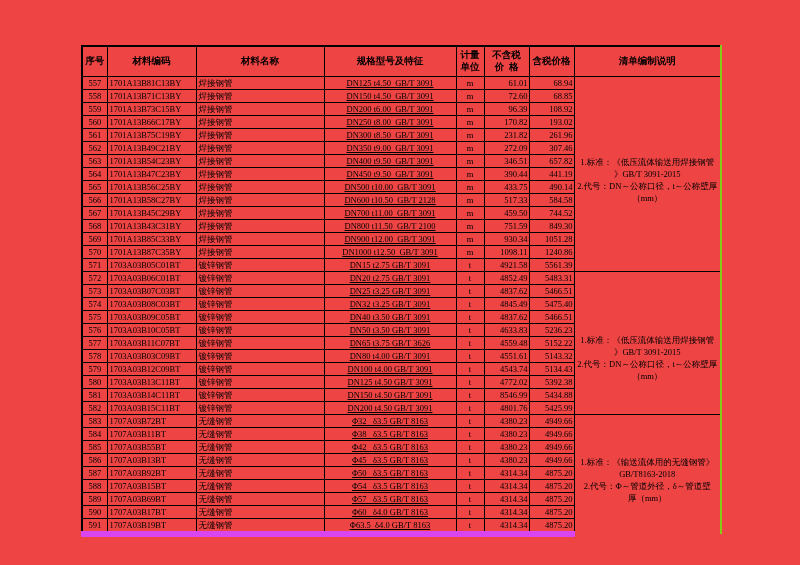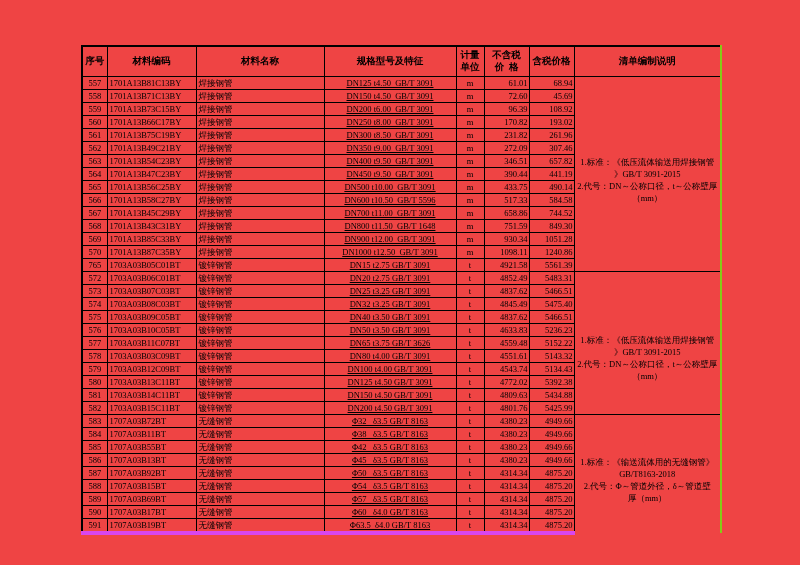--- a/index.html
+++ b/index.html
@@ -20,21 +20,21 @@
     height:30px;font-weight:bold;font-size:9.5px;line-height:12px;
     text-align:center;vertical-align:middle;white-space:pre;
     border-top:2px solid #000;
   }
   .price-table tbody td{
     height:12.4px;font-size:8.5px;line-height:12px;white-space:nowrap;
     vertical-align:middle;
   }
   .price-table tr > *:first-child{border-left:2px solid #000;}
   .price-table th.h-notes,.price-table td.c-notes{border-right:2px solid #84cc16;}
-  .price-table tbody tr:last-child td{border-bottom:4px solid #d946ef;}
+  .price-table tbody tr:last-child td{border-bottom:6px solid #d946ef;}
   .c-no{text-align:center;}
   .c-code{text-align:left;letter-spacing:0px;}
   .c-name{text-align:left;}
   .c-spec{text-align:center;white-space:pre !important;text-decoration:underline;}
   .c-unit{text-align:center;}
   .c-price{text-align:right;padding-right:1px !important;}
   .c-notes{
     vertical-align:top;text-align:center;
     white-space:pre-line !important;
     font-size:8.5px;line-height:13px;
@@ -88,21 +88,21 @@
 2.代号：DN～公称口径，t～公称壁厚
 （mm）</td>
         </tr>
         <tr>
           <td class="c-no">558</td>
           <td class="c-code">1701A13B71C13BY</td>
           <td class="c-name">焊接钢管</td>
           <td class="c-spec">DN150 t4.50  GB/T 3091</td>
           <td class="c-unit">m</td>
           <td class="c-price">72.60</td>
-          <td class="c-price">45.69</td>
+          <td class="c-price">68.85</td>
         </tr>
         <tr>
           <td class="c-no">559</td>
           <td class="c-code">1701A13B73C15BY</td>
           <td class="c-name">焊接钢管</td>
           <td class="c-spec">DN200 t6.00  GB/T 3091</td>
           <td class="c-unit">m</td>
           <td class="c-price">96.39</td>
           <td class="c-price">108.92</td>
         </tr>
@@ -157,39 +157,39 @@
           <td class="c-name">焊接钢管</td>
           <td class="c-spec">DN500 t10.00  GB/T 3091</td>
           <td class="c-unit">m</td>
           <td class="c-price">433.75</td>
           <td class="c-price">490.14</td>
         </tr>
         <tr>
           <td class="c-no">566</td>
           <td class="c-code">1701A13B58C27BY</td>
           <td class="c-name">焊接钢管</td>
-          <td class="c-spec">DN600 t10.50  GB/T 5596</td>
+          <td class="c-spec">DN600 t10.50  GB/T 2128</td>
           <td class="c-unit">m</td>
           <td class="c-price">517.33</td>
           <td class="c-price">584.58</td>
         </tr>
         <tr>
           <td class="c-no">567</td>
           <td class="c-code">1701A13B45C29BY</td>
           <td class="c-name">焊接钢管</td>
           <td class="c-spec">DN700 t11.00  GB/T 3091</td>
           <td class="c-unit">m</td>
-          <td class="c-price">658.86</td>
+          <td class="c-price">459.50</td>
           <td class="c-price">744.52</td>
         </tr>
         <tr>
           <td class="c-no">568</td>
           <td class="c-code">1701A13B43C31BY</td>
           <td class="c-name">焊接钢管</td>
-          <td class="c-spec">DN800 t11.50  GB/T 1648</td>
+          <td class="c-spec">DN800 t11.50  GB/T 2100</td>
           <td class="c-unit">m</td>
           <td class="c-price">751.59</td>
           <td class="c-price">849.30</td>
         </tr>
         <tr>
           <td class="c-no">569</td>
           <td class="c-code">1701A13B85C33BY</td>
           <td class="c-name">焊接钢管</td>
           <td class="c-spec">DN900 t12.00  GB/T 3091</td>
           <td class="c-unit">m</td>
@@ -199,21 +199,21 @@
         <tr>
           <td class="c-no">570</td>
           <td class="c-code">1701A13B87C35BY</td>
           <td class="c-name">焊接钢管</td>
           <td class="c-spec">DN1000 t12.50  GB/T 3091</td>
           <td class="c-unit">m</td>
           <td class="c-price">1098.11</td>
           <td class="c-price">1240.86</td>
         </tr>
         <tr>
-          <td class="c-no">765</td>
+          <td class="c-no">571</td>
           <td class="c-code">1703A03B05C01BT</td>
           <td class="c-name">镀锌钢管</td>
           <td class="c-spec">DN15 t2.75 GB/T 3091</td>
           <td class="c-unit">t</td>
           <td class="c-price">4921.58</td>
           <td class="c-price">5561.39</td>
         </tr>
         <tr>
           <td class="c-no">572</td>
           <td class="c-code">1703A03B06C01BT</td>
@@ -298,21 +298,21 @@
           <td class="c-unit">t</td>
           <td class="c-price">4772.02</td>
           <td class="c-price">5392.38</td>
         </tr>
         <tr>
           <td class="c-no">581</td>
           <td class="c-code">1703A03B14C11BT</td>
           <td class="c-name">镀锌钢管</td>
           <td class="c-spec">DN150 t4.50 GB/T 3091</td>
           <td class="c-unit">t</td>
-          <td class="c-price">4809.63</td>
+          <td class="c-price">8546.99</td>
           <td class="c-price">5434.88</td>
         </tr>
         <tr>
           <td class="c-no">582</td>
           <td class="c-code">1703A03B15C11BT</td>
           <td class="c-name">镀锌钢管</td>
           <td class="c-spec">DN200 t4.50 GB/T 3091</td>
           <td class="c-unit">t</td>
           <td class="c-price">4801.76</td>
           <td class="c-price">5425.99</td>

